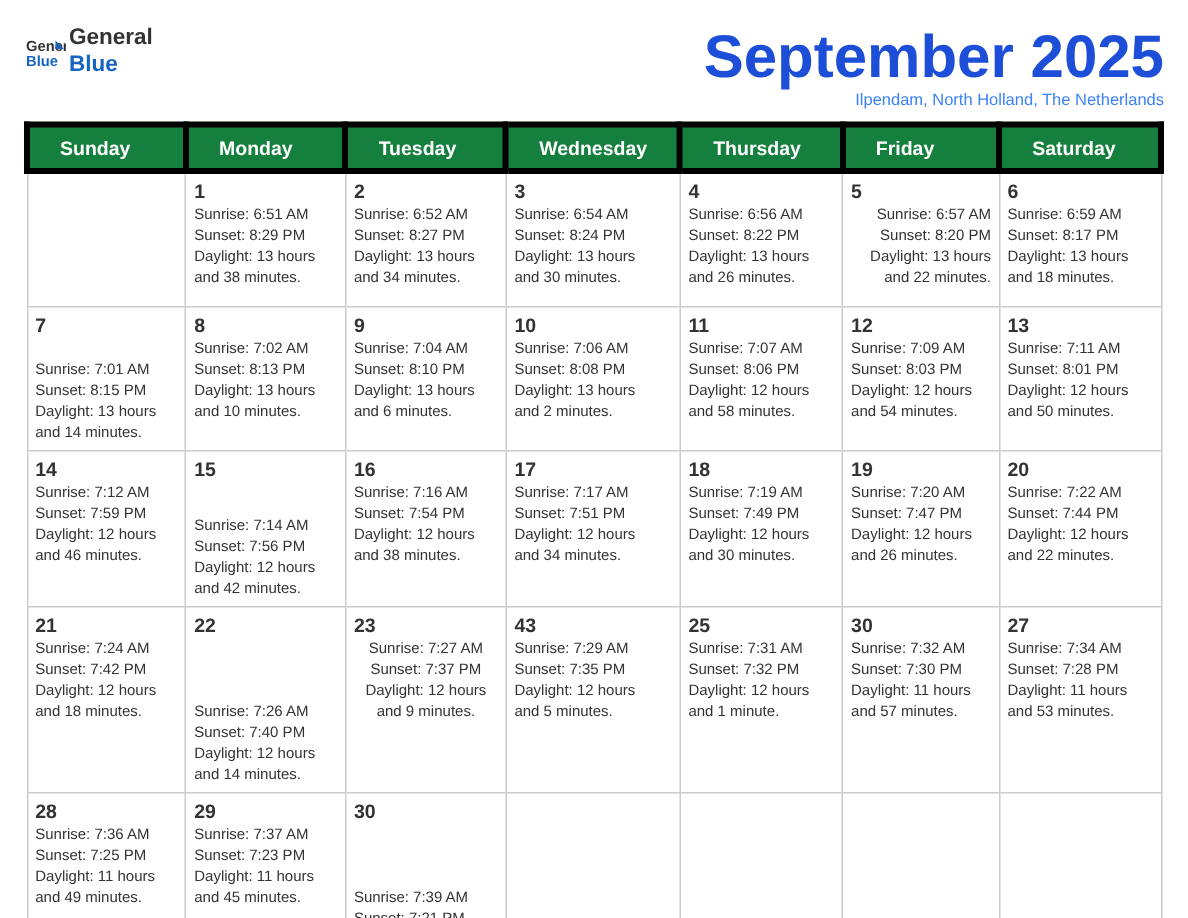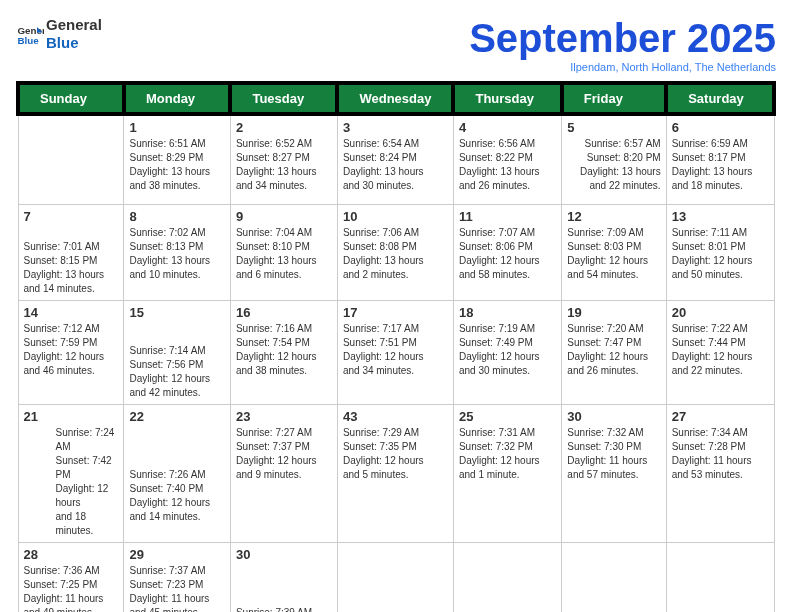--- a/index.html
+++ b/index.html
@@ -257,35 +257,35 @@
           <div class="day-number">20</div>
           <div class="day-info" style="white-space: pre-line;">Sunrise: 7:22 AM
 Sunset: 7:44 PM
 Daylight: 12 hours
 and 22 minutes.</div>
         </td>
       </tr>
       <tr>
         <td>
           <div class="day-number">21</div>
-          <div class="day-info" style="white-space: pre-line; margin-left: 32px;">Sunrise: 7:24 AM
+          <div class="day-info" style="white-space: pre-line;">Sunrise: 7:24 AM
 Sunset: 7:42 PM
 Daylight: 12 hours
 and 18 minutes.</div>
         </td>
         <td>
           <div class="day-number">22</div>
           <div class="day-info" style="white-space: pre-line; margin-top: 44px;">Sunrise: 7:26 AM
 Sunset: 7:40 PM
 Daylight: 12 hours
 and 14 minutes.</div>
         </td>
         <td>
           <div class="day-number">23</div>
-          <div class="day-info" style="white-space: pre-line;">Sunrise: 7:27 AM
+          <div class="day-info" style="white-space: pre-line; text-align: center;">Sunrise: 7:27 AM
 Sunset: 7:37 PM
 Daylight: 12 hours
 and 9 minutes.</div>
         </td>
         <td>
           <div class="day-number">43</div>
           <div class="day-info" style="white-space: pre-line;">Sunrise: 7:29 AM
 Sunset: 7:35 PM
 Daylight: 12 hours
 and 5 minutes.</div>

